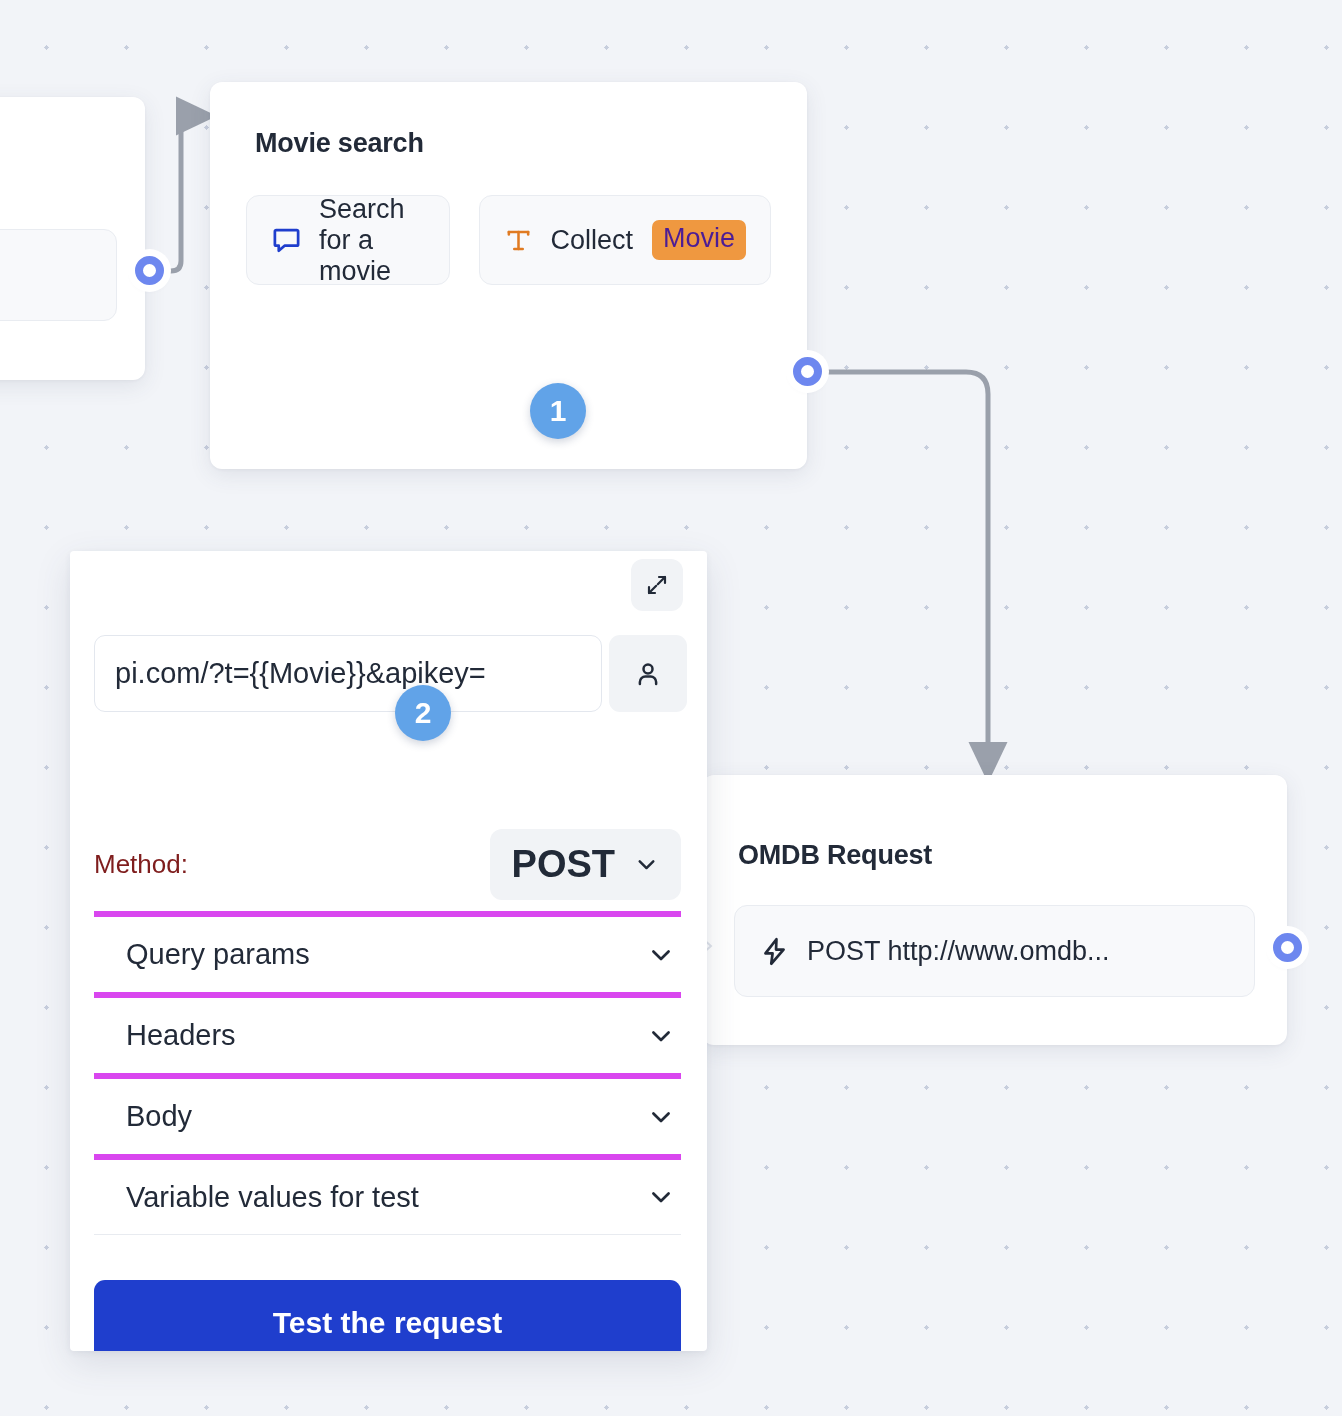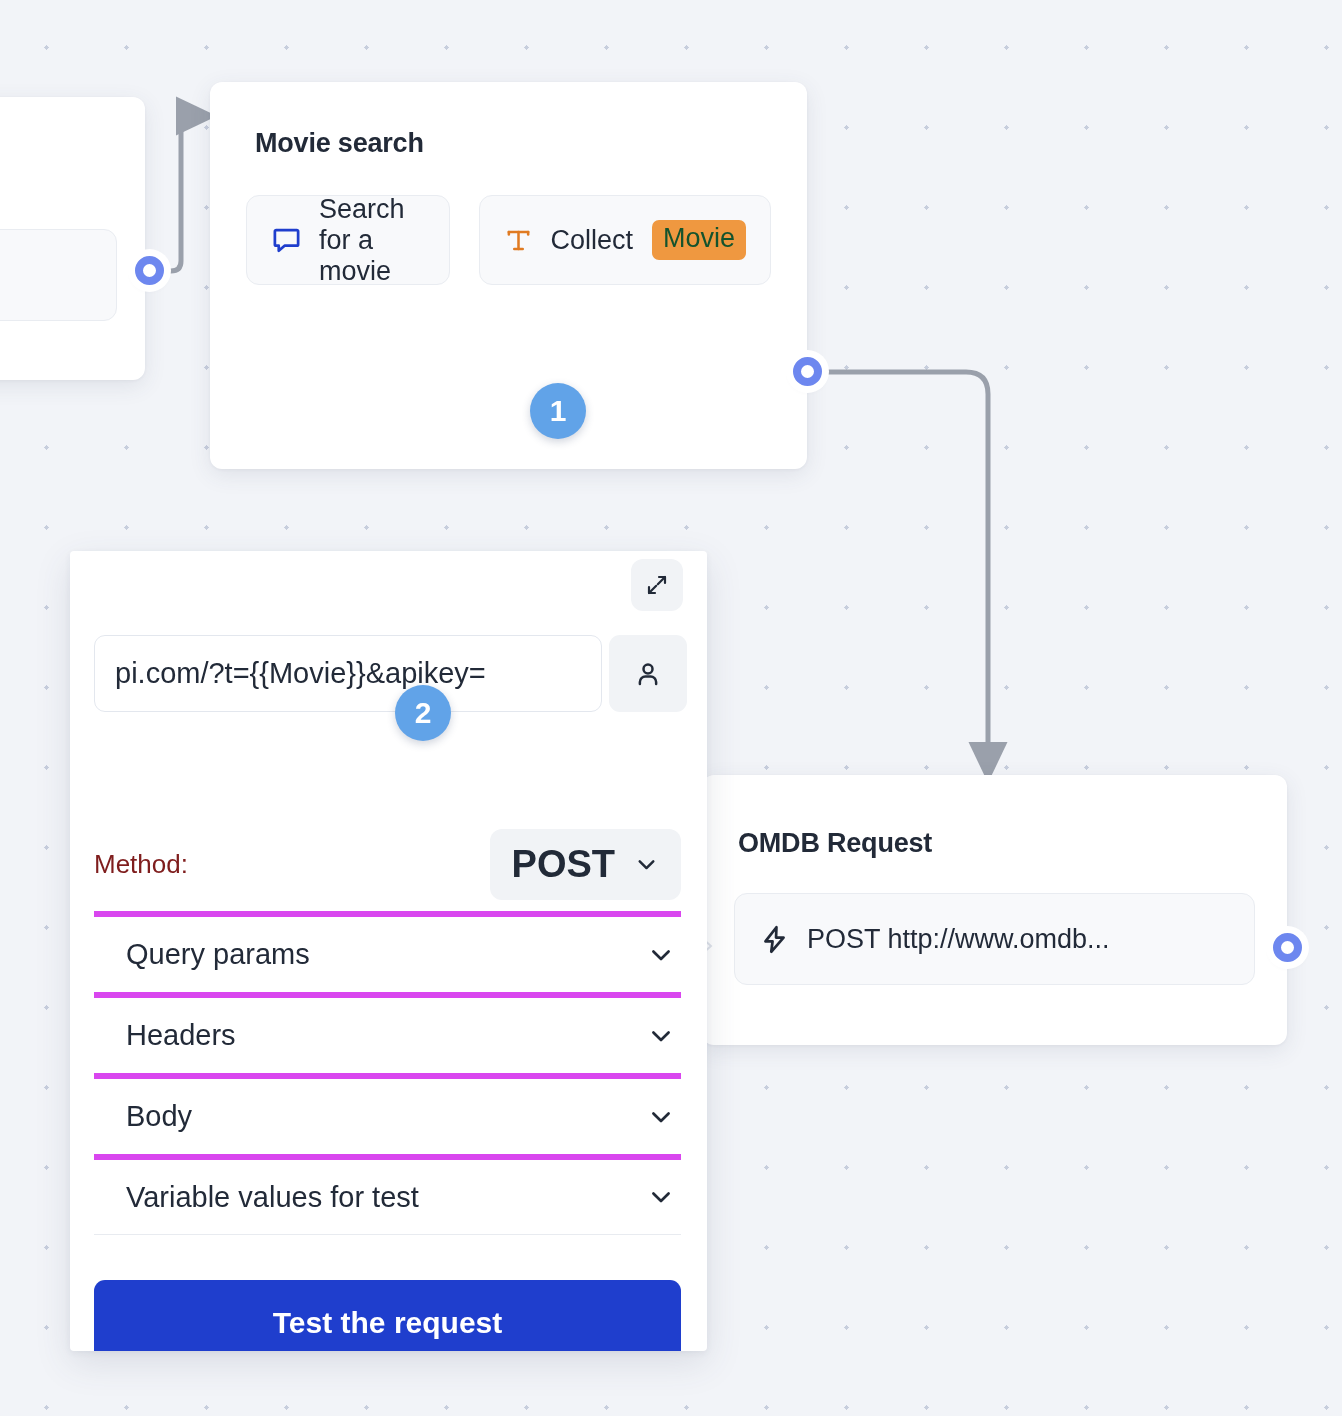--- a/index.html
+++ b/index.html
@@ -97,31 +97,31 @@
     background: #f8f9fb; border: 1px solid #e9ecf1; border-radius: 13px;
   }
 
   
   #node-movie { left: 210px; top: 82px; width: 597px; height: 387px; padding: 33px 36px; }
   #node-movie .node-title { margin: 13px 0 0 9px; }
   #node-movie .rows { margin-top: 36px; display: flex; flex-direction: row; gap: 29px; }
 
   .tag-orange {
     background: #ef9840;
-    color: #14532d;
+    color: #4c1d95;
     border-radius: 7px;
     padding: 3px 11px 5px 11px;
     font-size: 27px;
     line-height: 1.18;
     margin-left: 2px;
   }
 
   
   #node-omdb { left: 702px; top: 775px; width: 585px; height: 270px; padding: 30px 32px; }
-  #node-omdb .node-title { margin: 23px 0 0 4px; }
+  #node-omdb .node-title { margin: 35px 0 0 4px; }
   #node-omdb .rows { margin-top: 34px; }
   #node-omdb .node-row { height: 92px; }
   .omdb-left-chevron {
     position: absolute; left: -11px; top: 153px; width: 24px; height: 36px;
     z-index: 2;
   }
 
   
   #config-panel {
     position: absolute;

